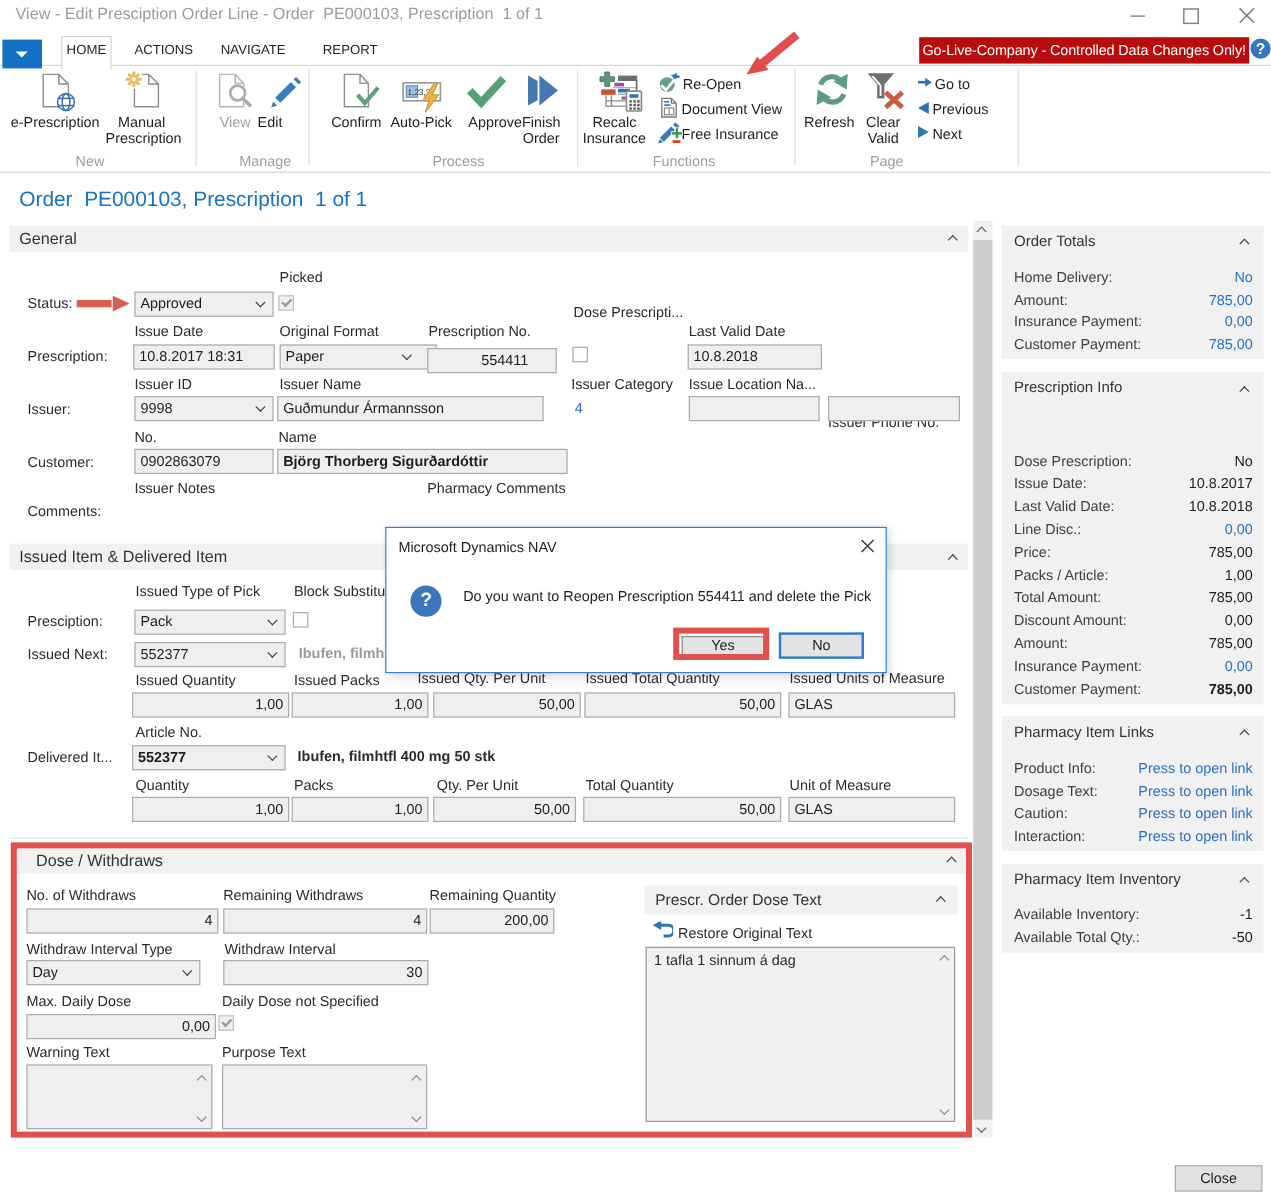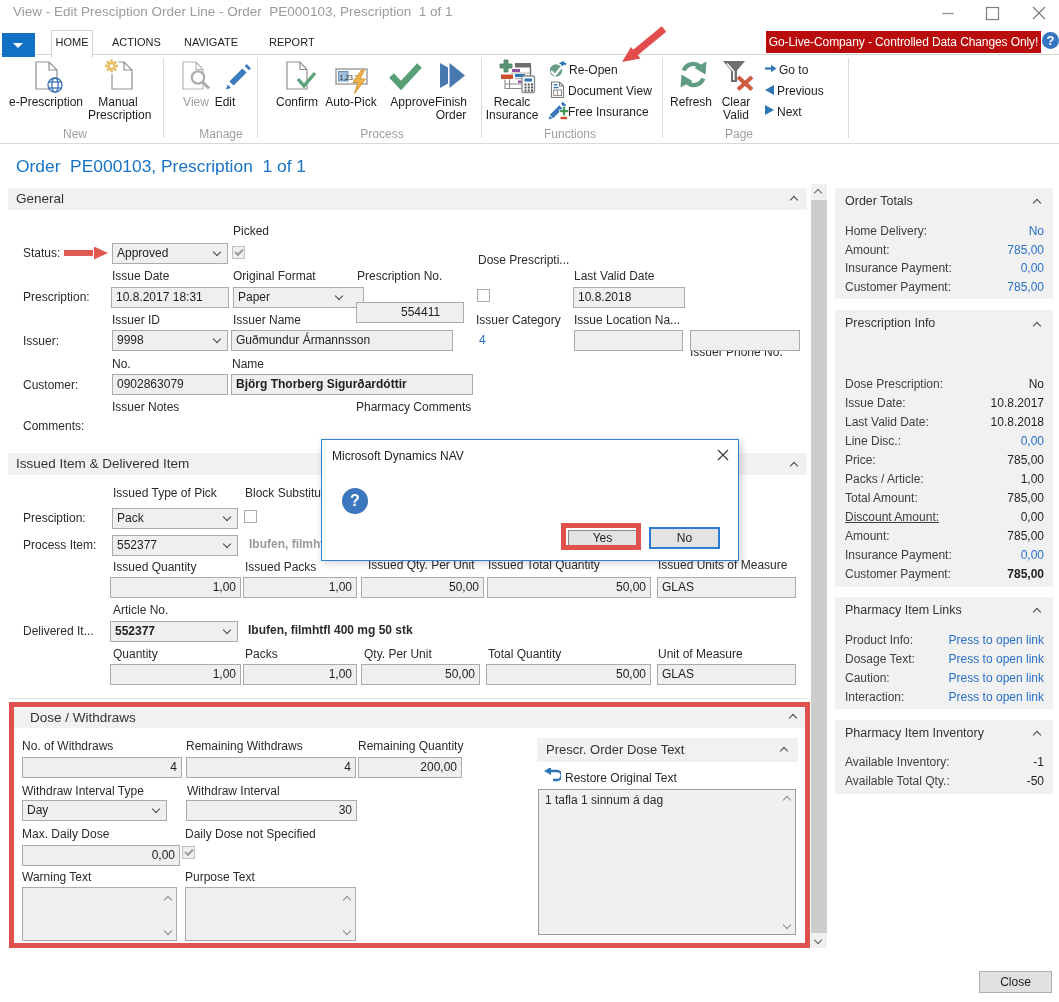--- a/index.html
+++ b/index.html
@@ -212,21 +212,21 @@
   </svg>
   <div class="lb" style="left:112px;top:270px;">Issue Date</div>
   <div class="lb" style="left:233px;top:270px;">Original Format</div>
   <div class="lb" style="left:357px;top:270px;">Prescription No.</div>
   <div class="lb" style="left:478px;top:254px;">Dose Prescripti...</div>
   <div class="lb" style="left:574px;top:270px;">Last Valid Date</div>
   <div class="lb" style="left:23px;top:291px;">Prescription:</div>
   <div class="bx" style="left:111px;top:287px;width:118px;">10.8.2017 18:31</div>
   <div class="bx" style="left:233px;top:287px;width:131px;">Paper</div>
   <div class="chev cdn" style="left:336px;top:293px;"></div>
-  <div class="bx" style="left:356px;top:302px;width:108px;padding-left:44px;">554411</div>
+  <div class="bx" style="left:356px;top:290px;width:108px;padding-left:44px;">554411</div>
   <div class="cb" style="left:477px;top:289px;"></div>
   <div class="bx" style="left:573px;top:287px;width:112px;">10.8.2018</div>
   <div class="lb" style="left:112px;top:314px;">Issuer ID</div>
   <div class="lb" style="left:233px;top:314px;">Issuer Name</div>
   <div class="lb" style="left:476px;top:314px;">Issuer Category</div>
   <div class="lb" style="left:574px;top:314px;">Issue Location Na...</div>
   <div class="lb" style="left:690px;top:314px;margin-top:32px;">Issuer Phone No.</div>
   <div class="lb" style="left:23px;top:335px;">Issuer:</div>
   <div class="bx" style="left:112px;top:330px;width:116px;">9998</div>
   <div class="chev cdn" style="left:214px;top:336px;"></div>
@@ -245,25 +245,25 @@
 </div>
 <div id="issued">
   <div class="sech" style="top:453px;">Issued Item &amp; Delivered Item</div>
   <div class="chev cup" style="left:791px;top:463px;"></div>
   <div class="lb" style="left:113px;top:487px;">Issued Type of Pick</div>
   <div class="lb" style="left:245px;top:487px;">Block Substitut...</div>
   <div class="lb" style="left:23px;top:512px;">Presciption:</div>
   <div class="bx" style="left:112px;top:508px;width:126px;">Pack</div>
   <div class="chev cdn" style="left:224px;top:514px;"></div>
   <div class="cb" style="left:244px;top:510px;"></div>
-  <div class="lb" style="left:23px;top:539px;">Process Item:</div>
+  <div class="lb" style="left:23px;top:539px;">Issued Next:</div>
   <div class="bx" style="left:112px;top:535px;width:126px;">552377</div>
   <div class="chev cdn" style="left:224px;top:541px;"></div>
   <div class="lb" style="left:249px;top:538px;font-weight:bold;color:#9a9a9a;">Ibufen, filmhtfl 400 mg 50 stk</div>
-  <div class="lb" style="left:368px;top:559px;">Issued Qty. Per Unit</div>
+  <div class="lb" style="left:348px;top:559px;">Issued Qty. Per Unit</div>
   <div class="lb" style="left:488px;top:559px;">Issued Total Quantity</div>
   <div class="lb" style="left:658px;top:559px;">Issued Units of Measure</div>
   <div class="lb" style="left:113px;top:561px;">Issued Quantity</div>
   <div class="lb" style="left:245px;top:561px;">Issued Packs</div>
   <div class="bx num" style="left:110px;top:577px;width:131px;">1,00</div>
   <div class="bx num" style="left:243px;top:577px;width:114px;">1,00</div>
   <div class="bx num" style="left:361px;top:577px;width:123px;">50,00</div>
   <div class="bx num" style="left:487px;top:577px;width:164px;">50,00</div>
   <div class="bx" style="left:657px;top:577px;width:139px;">GLAS</div>
   <div class="lb" style="left:113px;top:604px;">Article No.</div>
@@ -345,21 +345,21 @@
     <div class="pr" style="top:105px;">Last Valid Date:</div>
       <div class="pv" style="top:105px;">10.8.2018</div>
     <div class="pr" style="top:124px;">Line Disc.:</div>
       <div class="pv blu" style="top:124px;">0,00</div>
     <div class="pr" style="top:143px;">Price:</div>
       <div class="pv" style="top:143px;">785,00</div>
     <div class="pr" style="top:162px;">Packs / Article:</div>
       <div class="pv" style="top:162px;">1,00</div>
     <div class="pr" style="top:181px;">Total Amount:</div>
       <div class="pv" style="top:181px;">785,00</div>
-    <div class="pr" style="top:200px;text-decoration:underline;">Discount Amount:</div>
+    <div class="pr" style="top:200px;">Discount Amount:</div>
       <div class="pv" style="top:200px;">0,00</div>
     <div class="pr" style="top:219px;">Amount:</div>
       <div class="pv" style="top:219px;">785,00</div>
     <div class="pr" style="top:238px;">Insurance Payment:</div>
       <div class="pv blu" style="top:238px;">0,00</div>
     <div class="pr" style="top:257px;">Customer Payment:</div>
       <div class="pv" style="top:257px;font-weight:bold;">785,00</div>
   </div>
   <div class="pane" style="top:597px;height:112px;">
     <div class="pt">Pharmacy Item Links</div>
@@ -388,18 +388,19 @@
   <div class="chev cup" style="left:815px;top:190px;border-color:#606060;"></div>
   <div class="chev cdn" style="left:815px;top:937px;border-color:#606060;"></div>
 </div>
 <div id="scrollbar"></div>
 <div id="dialog" class="a" style="left:321px;top:439px;width:418px;height:122px;background:#fff;border:1px solid #3180d4;z-index:10;box-shadow:2px 2px 8px rgba(0,0,0,0.18);">
   <div class="a" style="left:10px;top:9px;font-size:12px;color:#1e1e1e;">Microsoft Dynamics NAV</div>
   <svg class="a" style="left:394px;top:8px;" width="14" height="14" viewBox="0 0 14 14">
     <path d="M2,2 L12,12 M12,2 L2,12" stroke="#444" stroke-width="1.4" fill="none"></path>
   </svg>
   <div class="a" style="left:20px;top:48px;width:26px;height:26px;border-radius:50%;background:#3c77bd;color:#fff;font-size:16px;font-weight:bold;text-align:center;line-height:26px;">?</div>
+  <div class="a" style="left:64px;top:50px;font-size:12px;color:#1e1e1e;">Do you want to Reopen Prescription 554411 and delete the Pick</div>
   <div class="a" style="left:246px;top:90px;width:69px;height:16px;background:#e3e3e3;border:1px solid #8a8a8a;font-size:12px;color:#1e1e1e;text-align:center;line-height:14px;">Yes</div>
   <div class="a" style="left:327px;top:87px;width:71px;height:22px;background:#e3e3e3;border:2px solid #2b7cd3;font-size:12px;color:#1e1e1e;text-align:center;line-height:18px;">No</div>
 </div>
 <div class="a" style="left:561px;top:523px;width:80px;height:27px;border:5px solid #e0504d;z-index:20;"></div>
 
 <div class="a" style="left:979px;top:971px;width:73px;height:22px;background:#e1e1e1;border:1px solid #adadad;font-size:12px;color:#1e1e1e;text-align:center;line-height:20px;">Close</div>
 
 </body></html>

